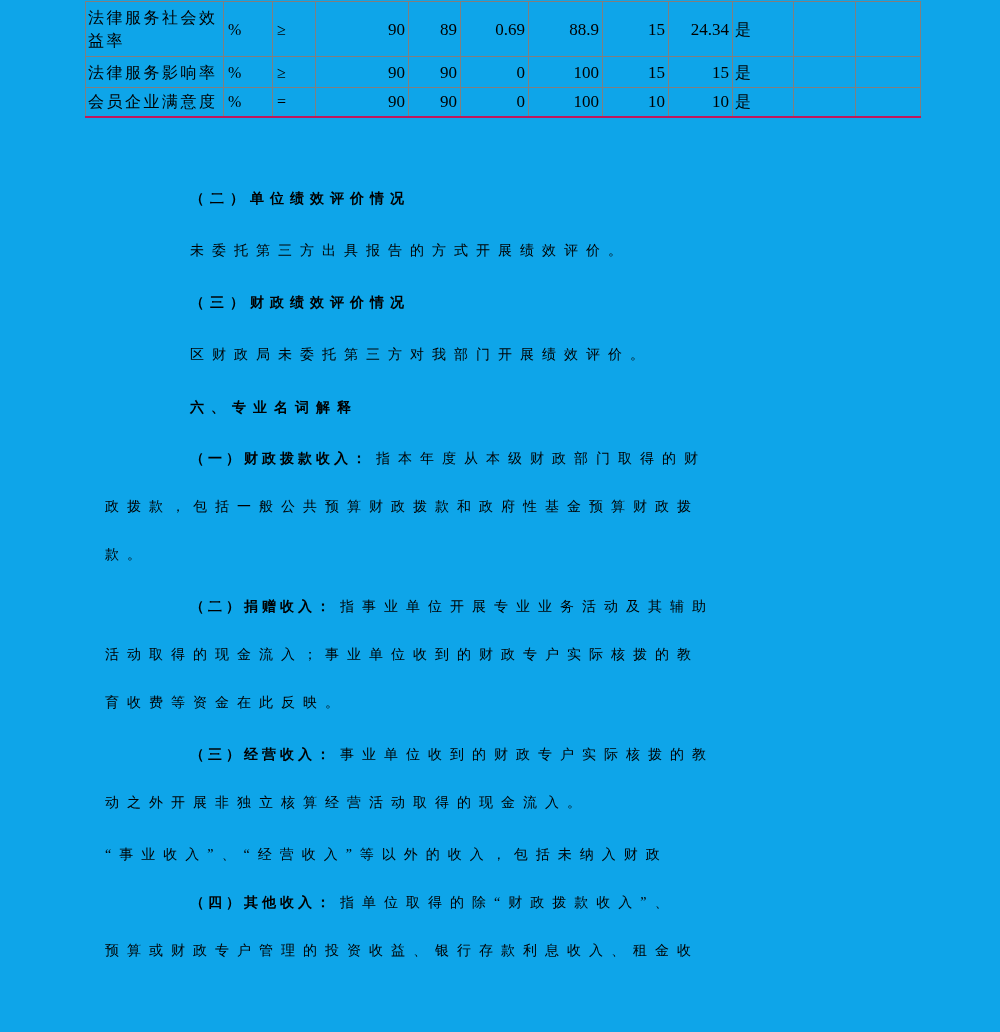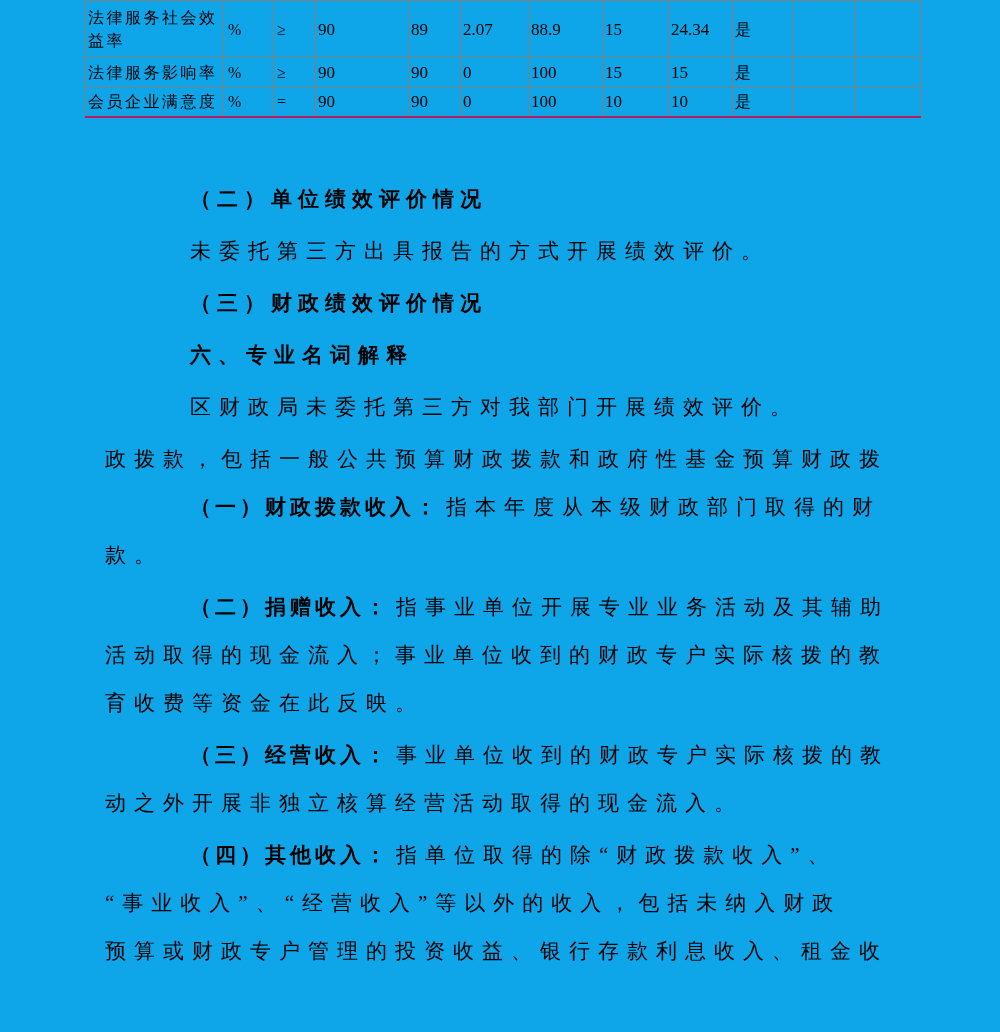--- a/index.html
+++ b/index.html
@@ -36,20 +36,21 @@
     box-sizing: border-box;
   }
   #indicator-table tr:last-child td { border-bottom: 2px solid #be185d; }
   #indicator-table td.cjk {
     font-size: 16px;
     letter-spacing: 2.5px;
     text-align: left;
     padding-left: 2px;
   }
   #indicator-table td.num {
+    text-align: right;
     padding-right: 3px;
     letter-spacing: 0;
   }
   #indicator-table td.sym {
     text-align: left;
     padding-left: 4px;
     font-size: 16px;
   }
 
   
@@ -57,21 +58,21 @@
     position: absolute;
     left: 105px;
     top: 175px;
     width: 812px;
   }
   .para { margin: 0 0 4px 0; }
   .line {
     height: 48px;
     line-height: 48px;
     white-space: nowrap;
-    font-size: 21px;
+    font-size: 14px;
     letter-spacing: 8px;
   }
   .line.indent { padding-left: 85px; }
   .para.heading-kai .line {
     font-weight: bold;
     letter-spacing: 6px;
   }
   .para.heading-hei .line {
     font-family: "Liberation Sans", sans-serif;
     font-weight: bold;
@@ -100,21 +101,21 @@
         <col style="width: 62px;">
         <col style="width: 65px;">
       </colgroup>
     <tbody>
         <tr style="height: 55px;">
           <td class="cjk">法律服务社会效益率</td>
           <td class="sym">%</td>
           <td class="sym">≥</td>
           <td class="num">90</td>
           <td class="num">89</td>
-          <td class="num">2.07</td>
+          <td class="num">0.69</td>
           <td class="num">88.9</td>
           <td class="num">15</td>
           <td class="num">24.34</td>
           <td class="cjk">是</td>
           <td class="cjk"></td>
           <td class="cjk"></td>
         </tr>
         <tr style="height: 31px;">
           <td class="cjk">法律服务影响率</td>
           <td class="sym">%</td>
@@ -149,40 +150,40 @@
   <div id="body-text">
       <div class="para heading-kai">
         <div class="line indent"><span>（二）单位绩效评价情况</span></div>
       </div>
       <div class="para normal">
         <div class="line indent"><span>未委托第三方出具报告的方式开展绩效评价。</span></div>
       </div>
       <div class="para heading-kai">
         <div class="line indent"><span>（三）财政绩效评价情况</span></div>
       </div>
+      <div class="para normal">
+        <div class="line indent"><span>区财政局未委托第三方对我部门开展绩效评价。</span></div>
+      </div>
       <div class="para heading-hei">
         <div class="line indent"><span>六、专业名词解释</span></div>
       </div>
       <div class="para normal">
-        <div class="line indent"><span>区财政局未委托第三方对我部门开展绩效评价。</span></div>
-      </div>
-      <div class="para normal">
+        <div class="line indent"><span class="seg-bold seg-lead">（一）财政拨款收入：</span><span>指本年度从本级财政部门取得的财</span></div>
         <div class="line"><span>政拨款，包括一般公共预算财政拨款和政府性基金预算财政拨</span></div>
-        <div class="line indent"><span class="seg-bold seg-lead">（一）财政拨款收入：</span><span>指本年度从本级财政部门取得的财</span></div>
         <div class="line"><span>款。</span></div>
       </div>
       <div class="para normal">
         <div class="line indent"><span class="seg-bold seg-lead">（二）捐赠收入：</span><span>指事业单位开展专业业务活动及其辅助</span></div>
         <div class="line"><span>活动取得的现金流入；事业单位收到的财政专户实际核拨的教</span></div>
         <div class="line"><span>育收费等资金在此反映。</span></div>
       </div>
       <div class="para normal">
         <div class="line indent"><span class="seg-bold seg-lead">（三）经营收入：</span><span>事业单位收到的财政专户实际核拨的教</span></div>
         <div class="line"><span>动之外开展非独立核算经营活动取得的现金流入。</span></div>
       </div>
       <div class="para normal">
+        <div class="line"><span>“事业收入”、“经营收入”等以外的收入，包括未纳入财政</span></div>
         <div class="line indent"><span class="seg-bold seg-lead">（四）其他收入：</span><span>指单位取得的除“财政拨款收入”、</span></div>
-        <div class="line"><span>“事业收入”、“经营收入”等以外的收入，包括未纳入财政</span></div>
         <div class="line"><span>预算或财政专户管理的投资收益、银行存款利息收入、租金收</span></div>
       </div>
     </div>
 
 </div>
 
 </body></html>

